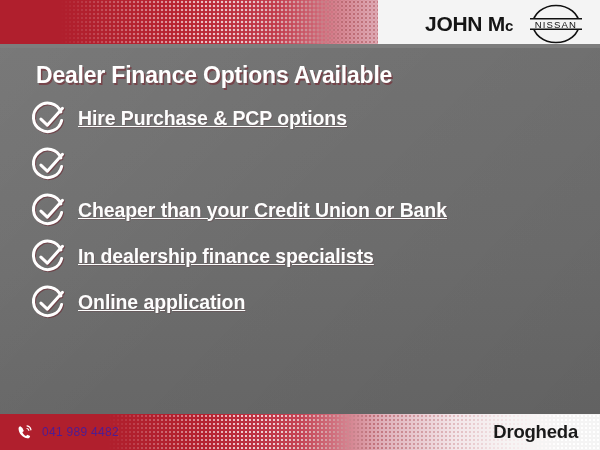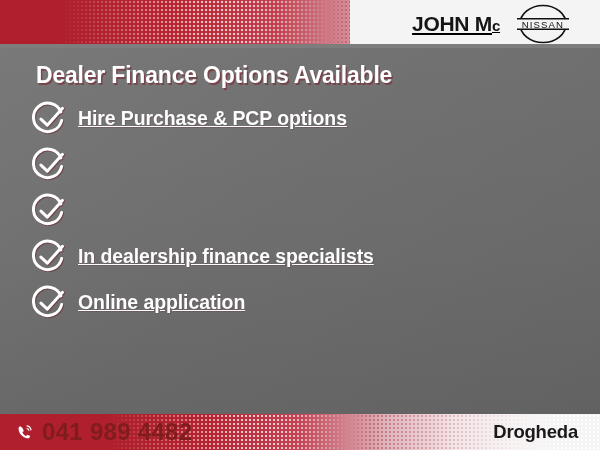--- a/index.html
+++ b/index.html
@@ -42,24 +42,24 @@
   }
   .header-dots2{
     position:absolute;left:0;top:0;bottom:0;width:100%;
     background-image:
       radial-gradient(circle at 50% 50%, rgba(150,20,35,.75) 1.1px, rgba(150,20,35,0) 1.35px);
     background-size:4px 4px;
     -webkit-mask-image:linear-gradient(90deg, rgba(0,0,0,0) 34%, rgba(0,0,0,.85) 58%, rgba(0,0,0,.25) 80%, rgba(0,0,0,0) 92%);
     mask-image:linear-gradient(90deg, rgba(0,0,0,0) 34%, rgba(0,0,0,.85) 58%, rgba(0,0,0,.25) 80%, rgba(0,0,0,0) 92%);
   }
   .header-right{
-    position:absolute;right:0;top:0;bottom:0;width:250px;
+    position:absolute;right:0;top:0;bottom:0;width:222px;
     background:#f4f4f4;
     display:flex;align-items:center;justify-content:flex-end;
-    padding-right:26px;box-sizing:border-box;gap:12px;text-decoration:underline;
+    padding-right:13px;box-sizing:border-box;gap:12px;
   }
   .brandname{
     font-size:21px;font-weight:bold;color:#151515;
     letter-spacing:-.3px;white-space:nowrap;
     display:flex;align-items:baseline;
   }
   .brandname .small{font-size:15px;}
   .nissan-logo{
     width:62px;height:44px;flex:0 0 62px;
   }
@@ -131,21 +131,21 @@
     background-size:4px 4px;
     -webkit-mask-image:linear-gradient(90deg, rgba(0,0,0,0) 40%, rgba(0,0,0,.85) 62%, rgba(0,0,0,.2) 82%, rgba(0,0,0,0) 93%);
     mask-image:linear-gradient(90deg, rgba(0,0,0,0) 40%, rgba(0,0,0,.85) 62%, rgba(0,0,0,.2) 82%, rgba(0,0,0,0) 93%);
   }
   .phone-block{
     position:absolute;left:16px;top:0;bottom:0;
     display:flex;align-items:center;gap:9px;
   }
   .phone-icon{width:17px;height:17px;flex:0 0 17px;}
   .phone-num{
-    font-size:24px;font-weight:bold;color:#7f1d1d;letter-spacing:.3px;
+    font-size:12px;font-weight:normal;color:#4c1d95;letter-spacing:.3px;
   }
   .location{
     position:absolute;right:22px;top:0;bottom:0;
     display:flex;align-items:center;
     font-size:18.5px;font-weight:bold;color:#1a1a1a;letter-spacing:-.2px;
   }
 </style>
 </head>
 <body>
 
@@ -194,20 +194,21 @@
           <path d="M32.5 13.5 A15 15 0 1 0 33.3 22.6" fill="none" stroke="#fff" stroke-width="3.2" stroke-linecap="round"></path>
           <path d="M11.5 21.2 L18.2 27.6 L34.2 9.8" fill="none" stroke="#fff" stroke-width="3.2" stroke-linecap="round" stroke-linejoin="round"></path>
         </svg>
       </li>
 
       <li class="row">
         <svg class="check" viewBox="0 0 40 40">
           <path d="M32.5 13.5 A15 15 0 1 0 33.3 22.6" fill="none" stroke="#fff" stroke-width="3.2" stroke-linecap="round"></path>
           <path d="M11.5 21.2 L18.2 27.6 L34.2 9.8" fill="none" stroke="#fff" stroke-width="3.2" stroke-linecap="round" stroke-linejoin="round"></path>
         </svg>
+        <span class="row-text">Cheaper than your Credit Union or Bank</span>
       </li>
 
       <li class="row">
         <svg class="check" viewBox="0 0 40 40">
           <path d="M32.5 13.5 A15 15 0 1 0 33.3 22.6" fill="none" stroke="#fff" stroke-width="3.2" stroke-linecap="round"></path>
           <path d="M11.5 21.2 L18.2 27.6 L34.2 9.8" fill="none" stroke="#fff" stroke-width="3.2" stroke-linecap="round" stroke-linejoin="round"></path>
         </svg>
         <span class="row-text">In dealership finance specialists</span>
       </li>
 

